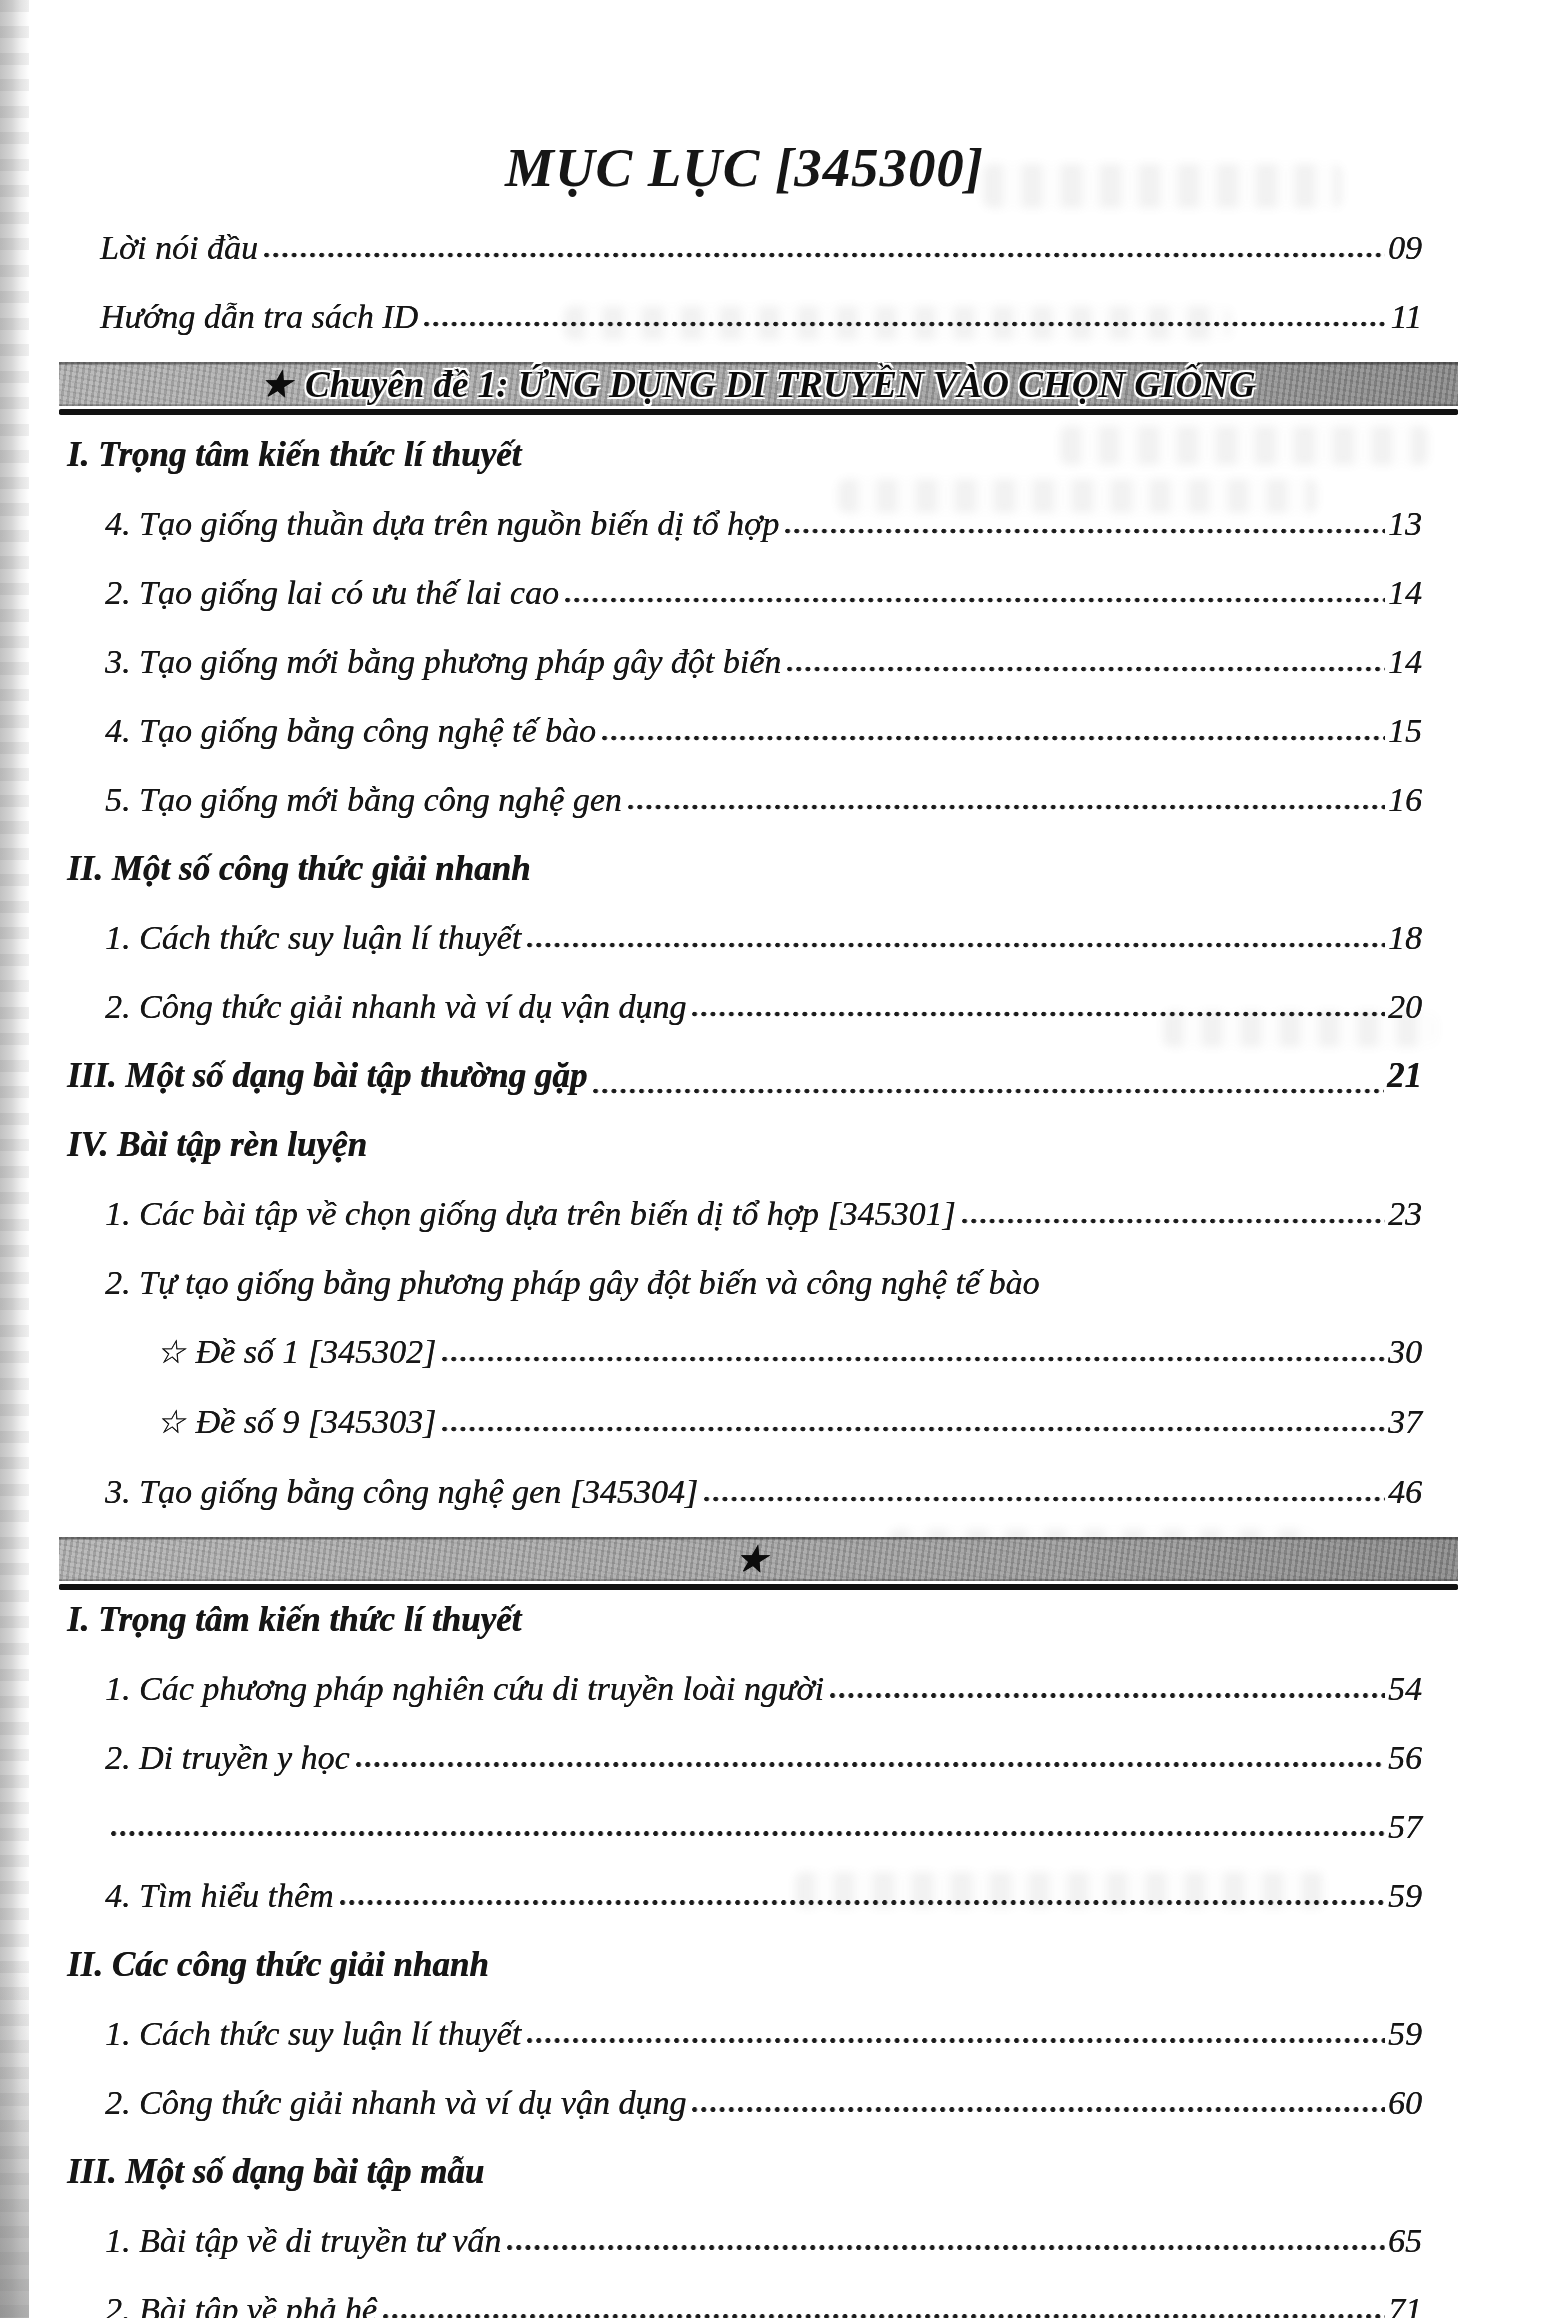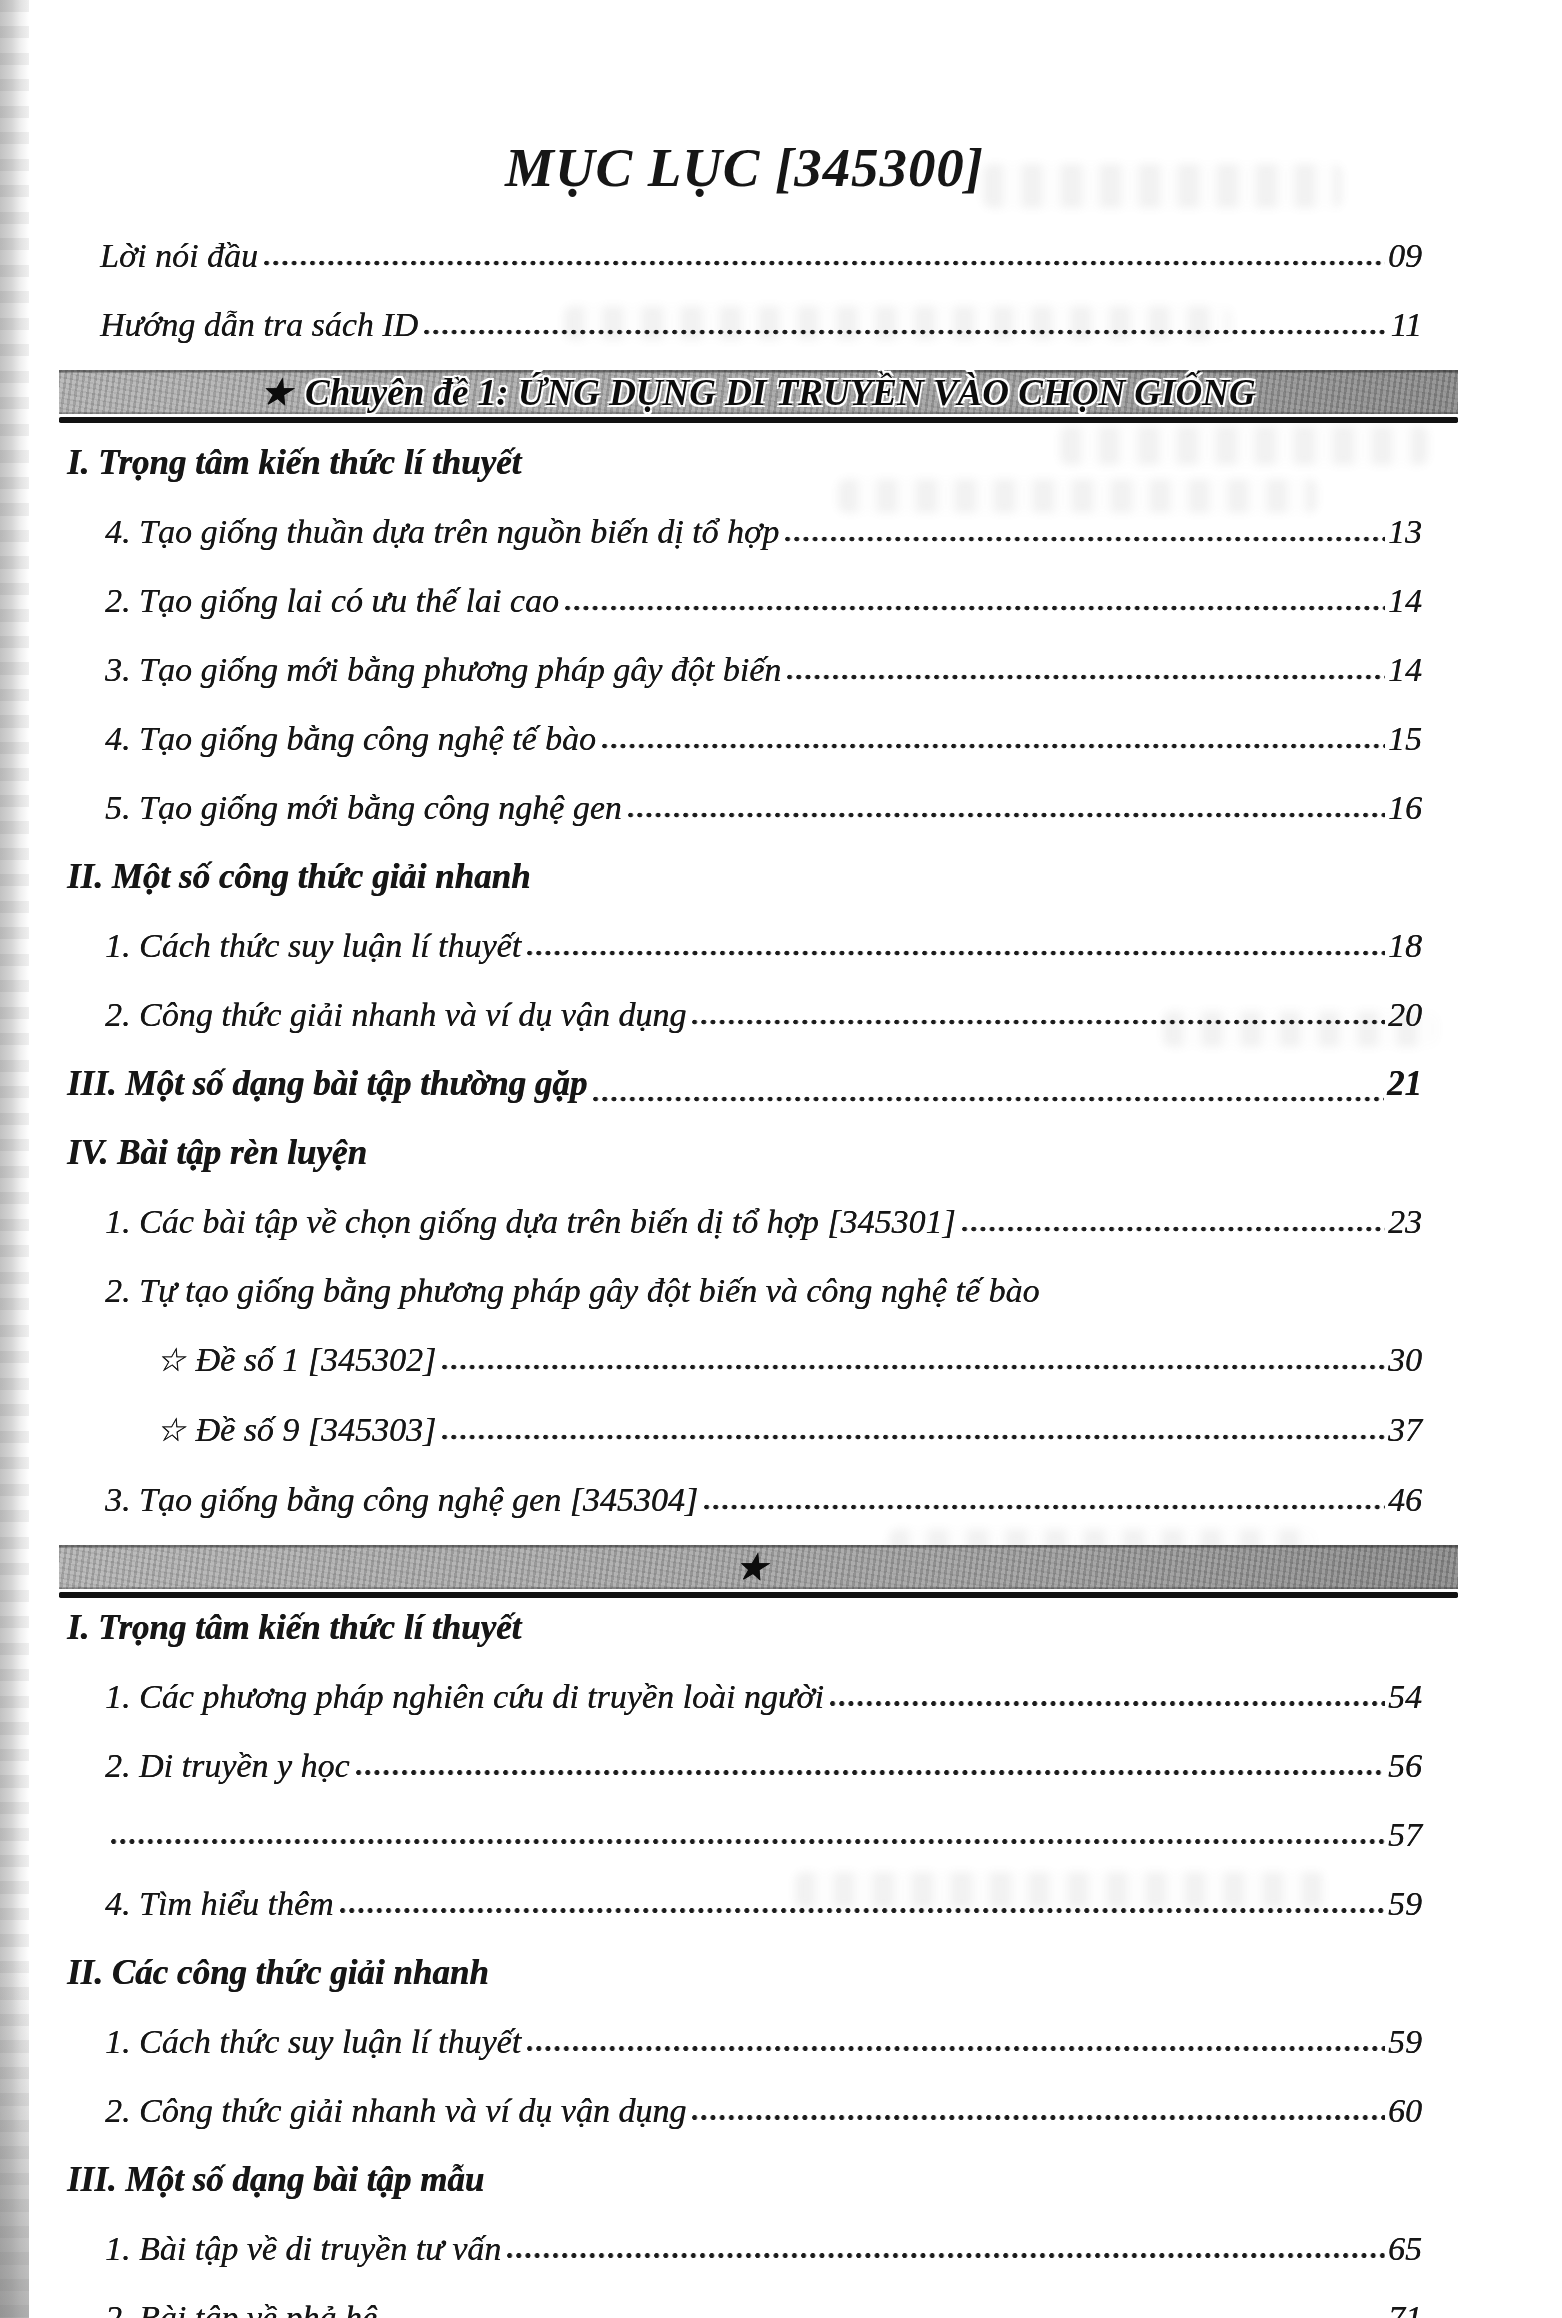--- a/index.html
+++ b/index.html
@@ -30,21 +30,21 @@
     font-size:55px;line-height:65px;
     letter-spacing:0.9px;
     white-space:nowrap;
   }
   .row{
     display:flex;align-items:baseline;
     font-size:34px;line-height:39px;
     margin-top:30px;
     white-space:nowrap;
   }
-  .row.first{margin-top:36px;}
+  .row.first{margin-top:28px;}
   .row.after-band{margin-top:20.5px;}
   .row.after-band2{margin-top:10.3px;}
   .lvl-top{padding-left:33px;}
   .lvl-num{padding-left:38px;}
   .lvl-star{padding-left:89px;}
   .lvl-roman{padding-left:0;font-weight:bold;font-size:35px;align-items:flex-end;}
   .txt{flex:0 0 auto;text-shadow:0.3px 0 0 currentColor;}
   .lvl-roman .txt{text-shadow:0.5px 0 0 currentColor;}
   .star{display:inline-block;margin-right:10.3px;font-size:32.5px;text-shadow:0.3px 0 0 currentColor;}
   .leader{

